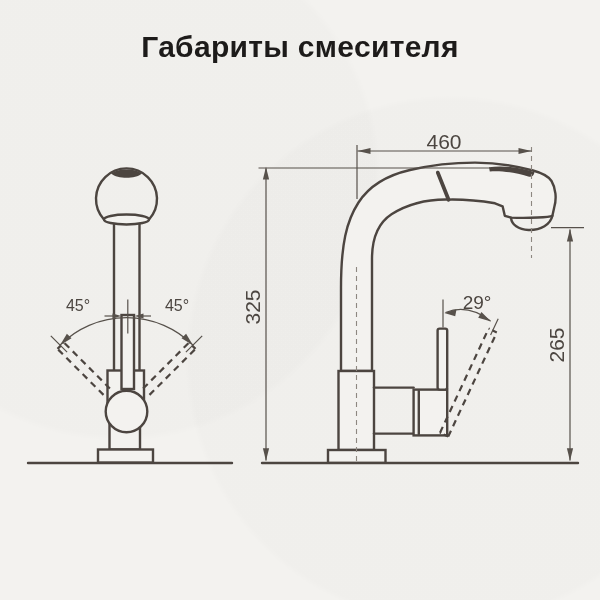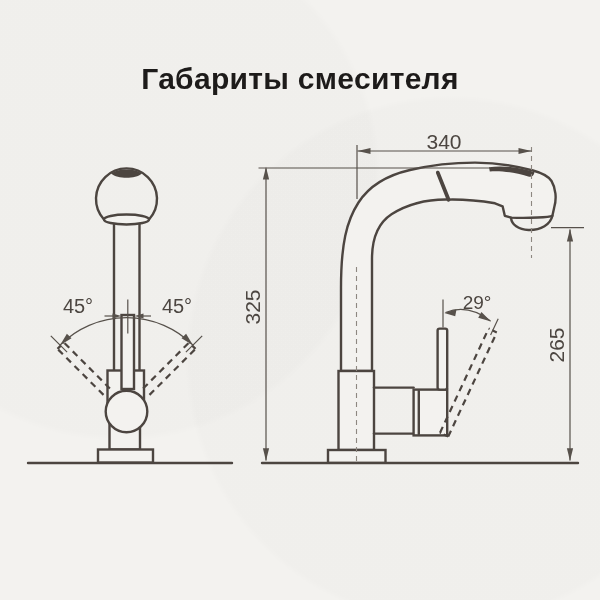--- a/index.html
+++ b/index.html
@@ -18,34 +18,33 @@
       #f3f2ef;
   }
   .title{
     position:absolute;
     left:0;right:0;top:30px;
     text-align:center;
     font-size:30px;
     font-weight:700;
     letter-spacing:0.3px;
     color:#1d1b1a;
-    margin-top:32px;
   }
   svg.drawing{position:absolute;inset:0;}
   .dim-label{
     position:absolute;
     font-size:21px;
     color:#4c4641;
     white-space:nowrap;
     transform:translate(-50%,-50%);
   }
   .dim-label.rot{transform:translate(-50%,-50%) rotate(-90deg);}
   .angle-label{
     position:absolute;
-    font-size:20px;
+    font-size:16px;
     color:#4c4641;
     white-space:nowrap;
     transform:translate(-50%,-50%);
   }
   .angle-label.small{font-size:19px;}
 
   
   .obj{stroke:#4c4540;stroke-width:2.4;fill:none;stroke-linecap:round;}
   .objfill{stroke:#4c4540;stroke-width:2.4;fill:#f3f2ef;}
   .thick{stroke:#4c4540;stroke-width:3.8;fill:none;stroke-linecap:round;}
@@ -177,17 +176,17 @@
       <polygon points="444.3,313 456.5,309.3 455.2,316.2" class="dimfill"></polygon>
       <polygon points="491,321.5 478.2,317.7 481.4,312.1" class="dimfill"></polygon>
       <line x1="490.6" y1="335" x2="498.2" y2="318.7" class="dim"></line>
     </g>
   </svg>
 
   <div class="angle-label" style="left:78px;top:306px;">45°</div>
   <div class="angle-label" style="left:177px;top:306px;">45°</div>
   <div class="angle-label small" style="left:477px;top:303px;">29°</div>
 
-  <div class="dim-label" style="left:444px;top:142px;">340</div>
+  <div class="dim-label" style="left:444px;top:142px;">460</div>
   <div class="dim-label rot" style="left:253px;top:307px;">325</div>
   <div class="dim-label rot" style="left:557px;top:345px;">265</div>
 
 </div>
 
 </body></html>

